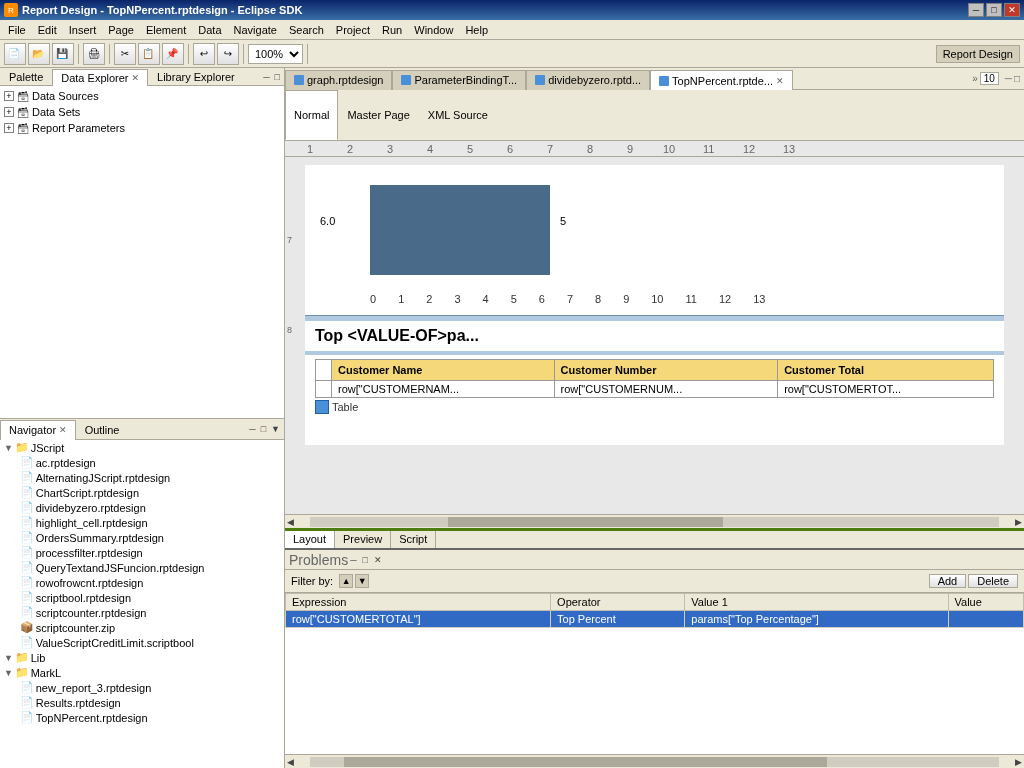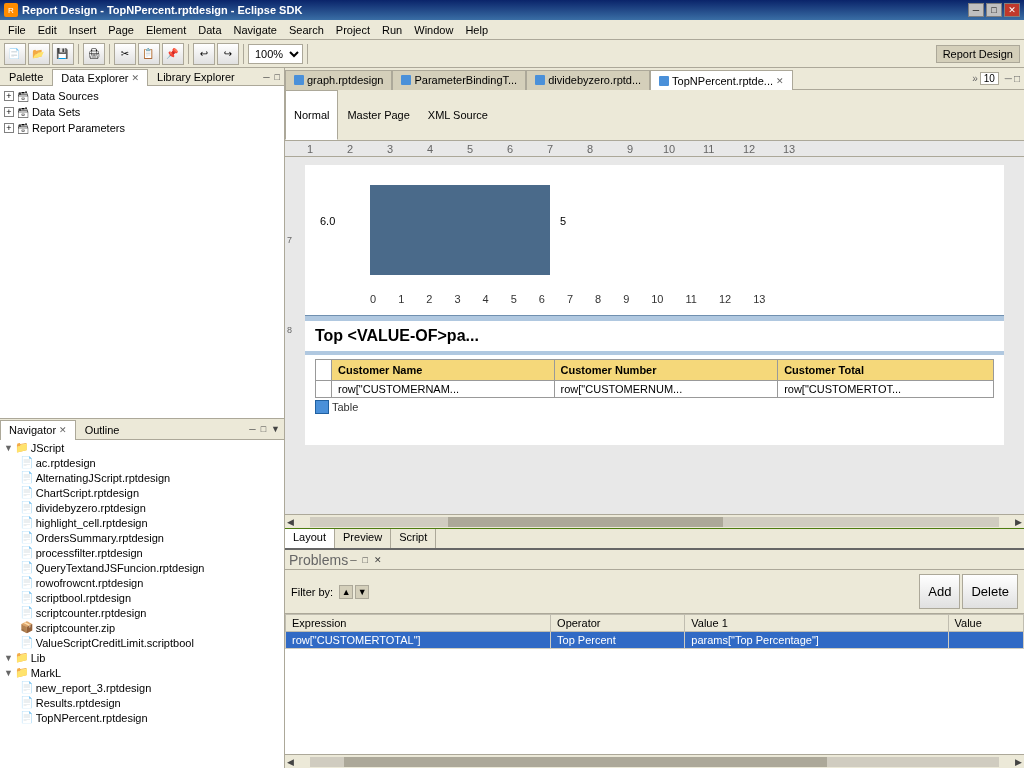--- a/index.html
+++ b/index.html
@@ -281,21 +281,21 @@
     .table-label {
       font-size: 11px;
       color: #333;
       margin-top: 2px;
       display: flex; align-items: center; gap: 3px;
     }
 
     
     .bottom-layout-tabs {
       display: flex;
-      border-top: 1px solid #4d7c0f;
+      border-top: 3px solid #4d7c0f;
       background: #ece9d8;
       height: 20px;
     }
     .bottom-tab {
       padding: 2px 8px;
       border-right: 1px solid #aca899;
       cursor: pointer;
       font-size: 11px;
     }
     .bottom-tab.active {
@@ -346,25 +346,25 @@
     .filter-by {
       display: flex;
       align-items: center;
       padding: 4px 6px;
       gap: 6px;
       border-bottom: 1px solid #aca899;
     }
     .filter-label { font-size: 11px; }
     .filter-controls { margin-left: auto; display: flex; gap: 2px; }
     .filter-btn {
-      padding: 9px 8px;
+      padding: 0 8px;
       background: linear-gradient(to bottom, #ffffff, #e0e0e0);
       border: 1px solid #aca899;
       cursor: pointer;
-      font-size: 13px;
+      font-size: 11px;
     }
 
     .property-table {
       flex: 1;
       overflow-y: auto;
       background: white;
     }
     .prop-table {
       width: 100%;
       border-collapse: collapse;

